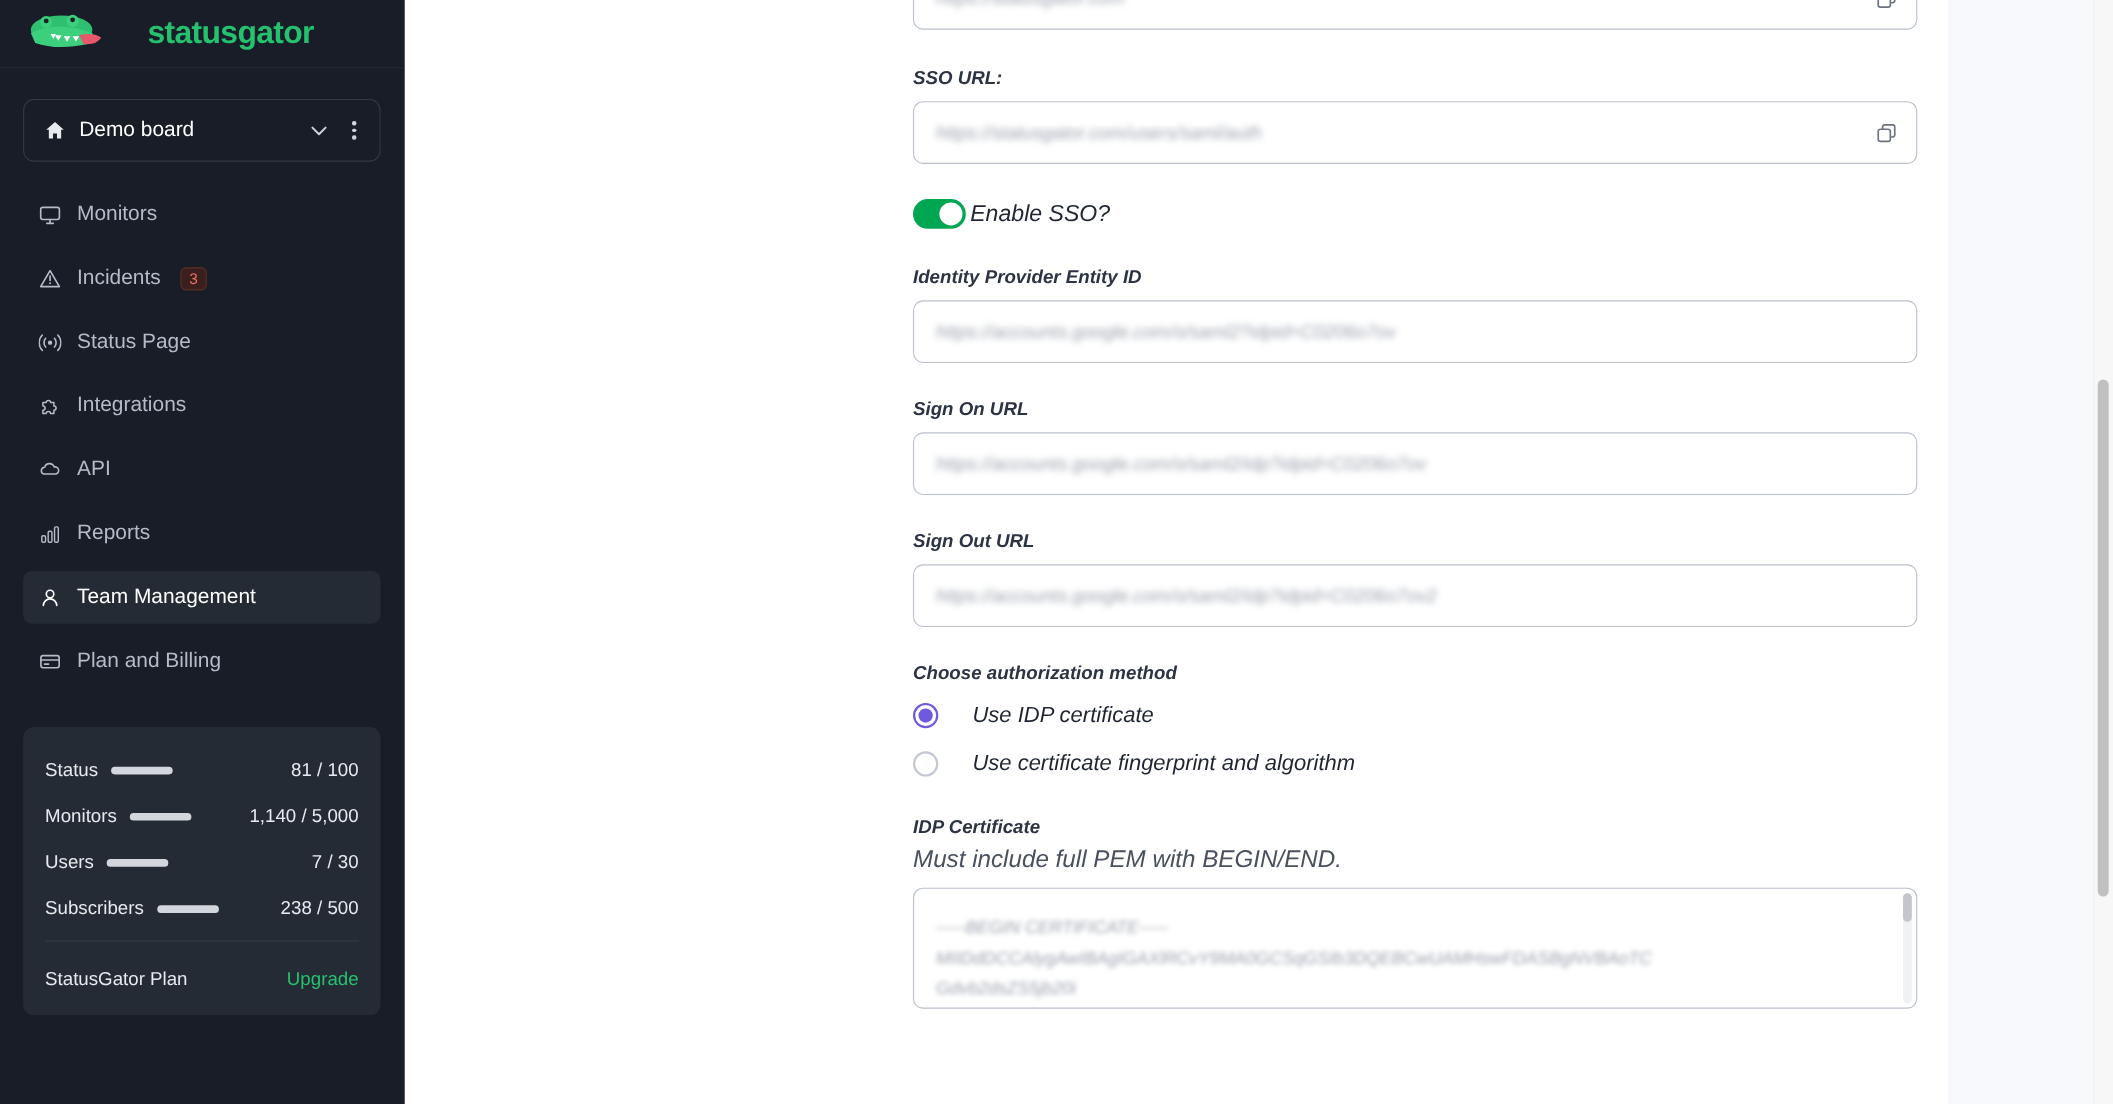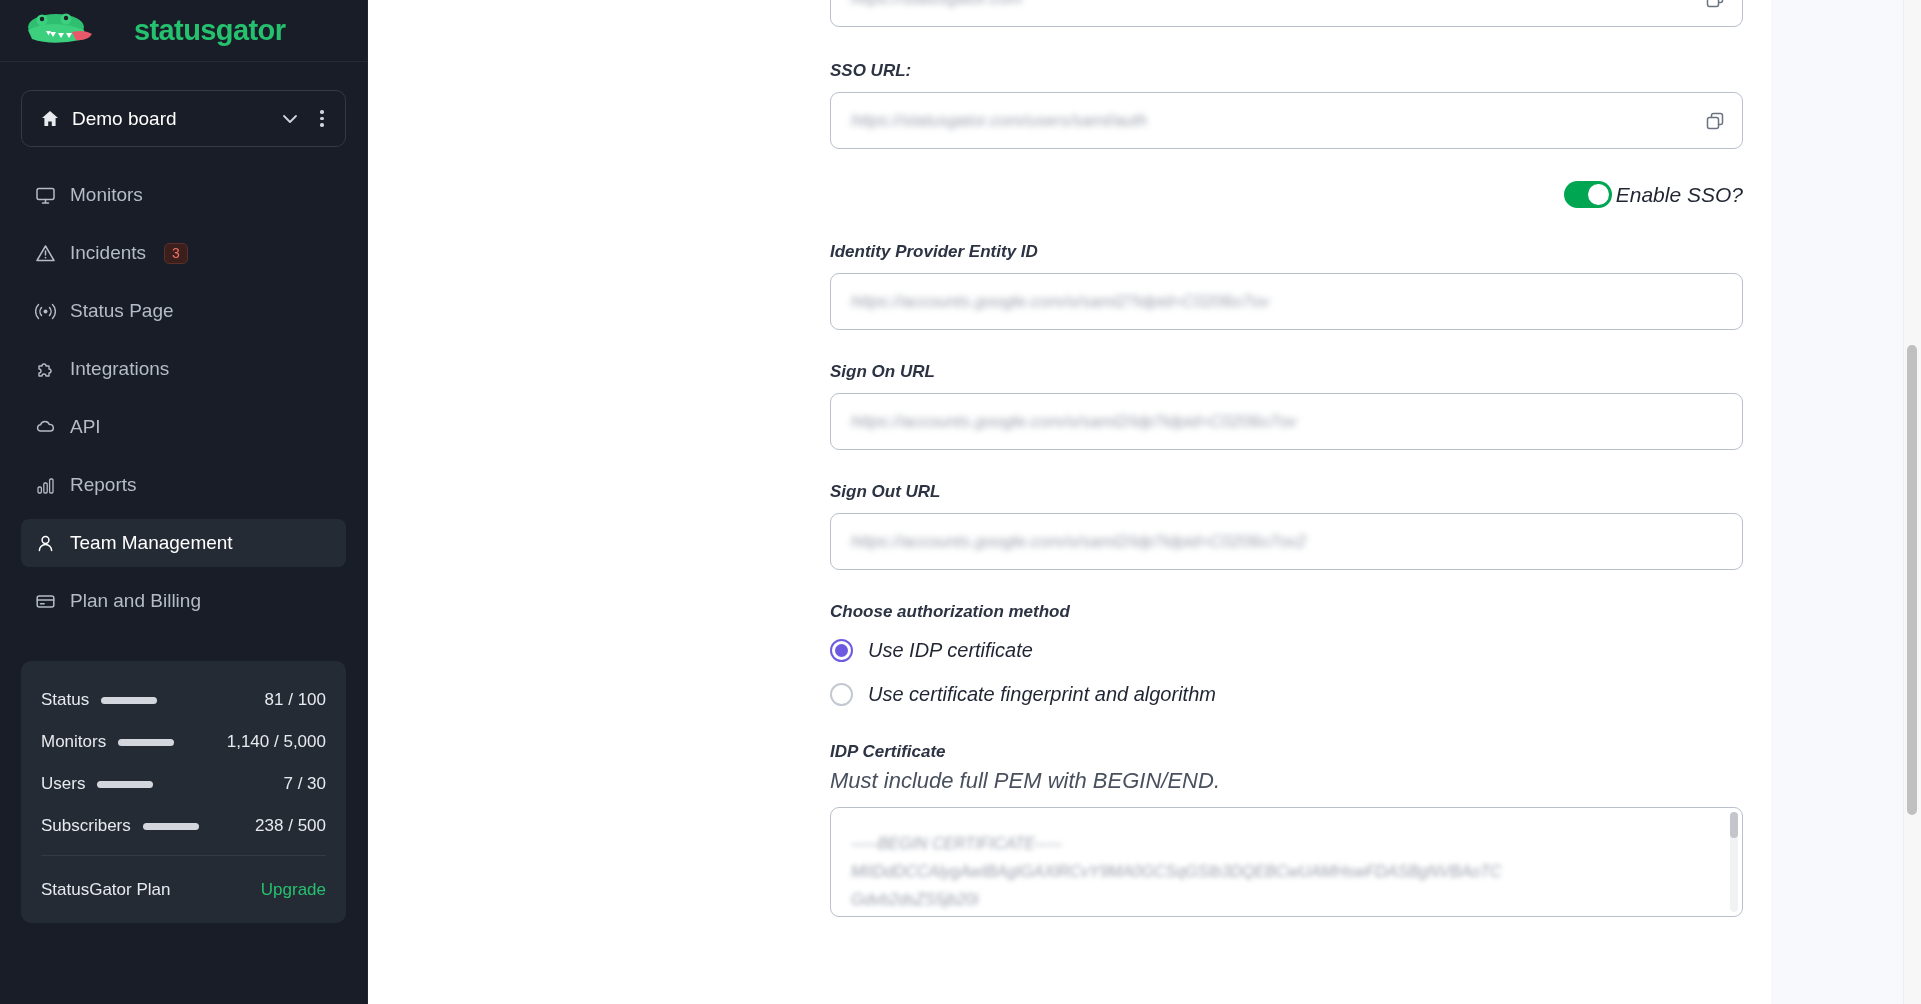--- a/index.html
+++ b/index.html
@@ -175,21 +175,20 @@
     top: 50%;
     transform: translateY(-50%);
     width: 22px; height: 22px;
   }
 
   .toggle-row {
     display: flex;
     align-items: center;
     gap: 4px;
     margin: 4px 0 34px 0;
-    justify-content: flex-end;
   }
   .toggle {
     width: 48px; height: 27px;
     border-radius: 14px;
     background: #00a651;
     position: relative;
     flex: 0 0 48px;
   }
   .toggle .knob {
     position: absolute;
@@ -197,21 +196,21 @@
     border-radius: 50%;
     background: #fff;
     top: 3px; right: 3px;
   }
   .toggle-label { font-size: 21px; color: #1f2532; }
 
   .radio-group { margin-top: 4px; }
   .radio-row {
     display: flex;
     align-items: center;
-    gap: 15px;
+    gap: 31px;
     height: 44px;
   }
   .radio {
     width: 23px; height: 23px;
     border-radius: 50%;
     border: 2px solid #c3c8d2;
     background: #fff;
     flex: 0 0 23px;
     position: relative;
   }

